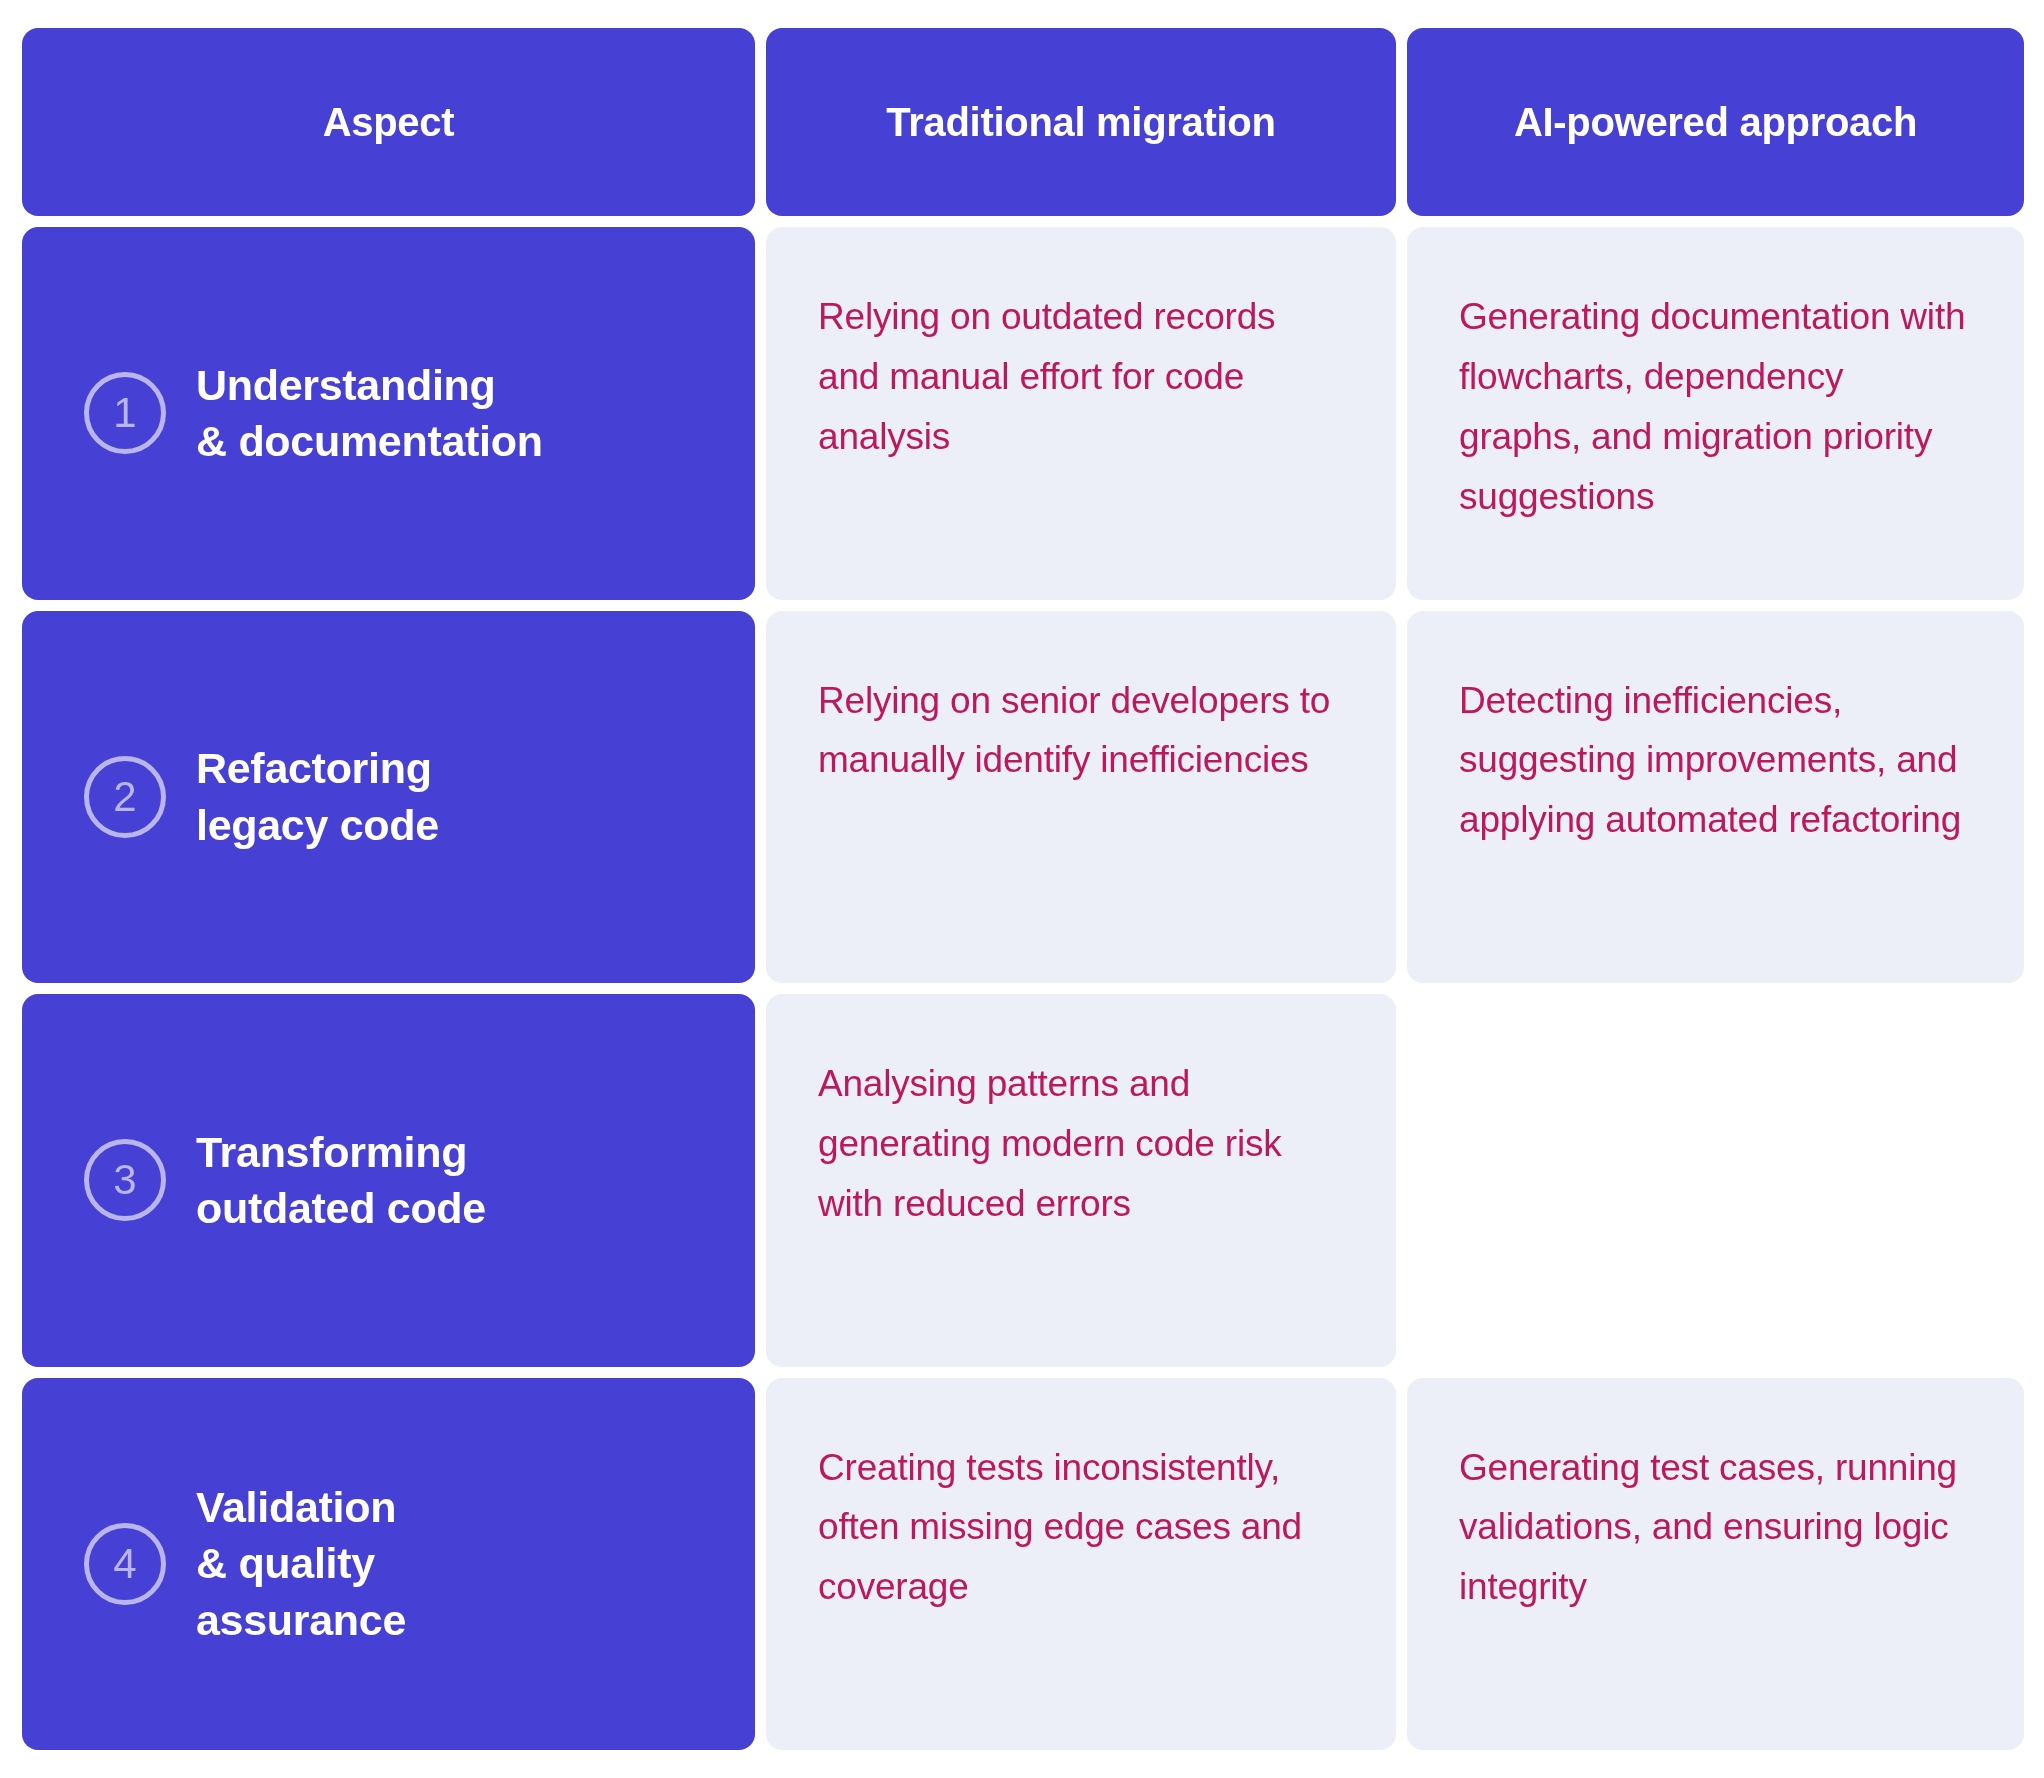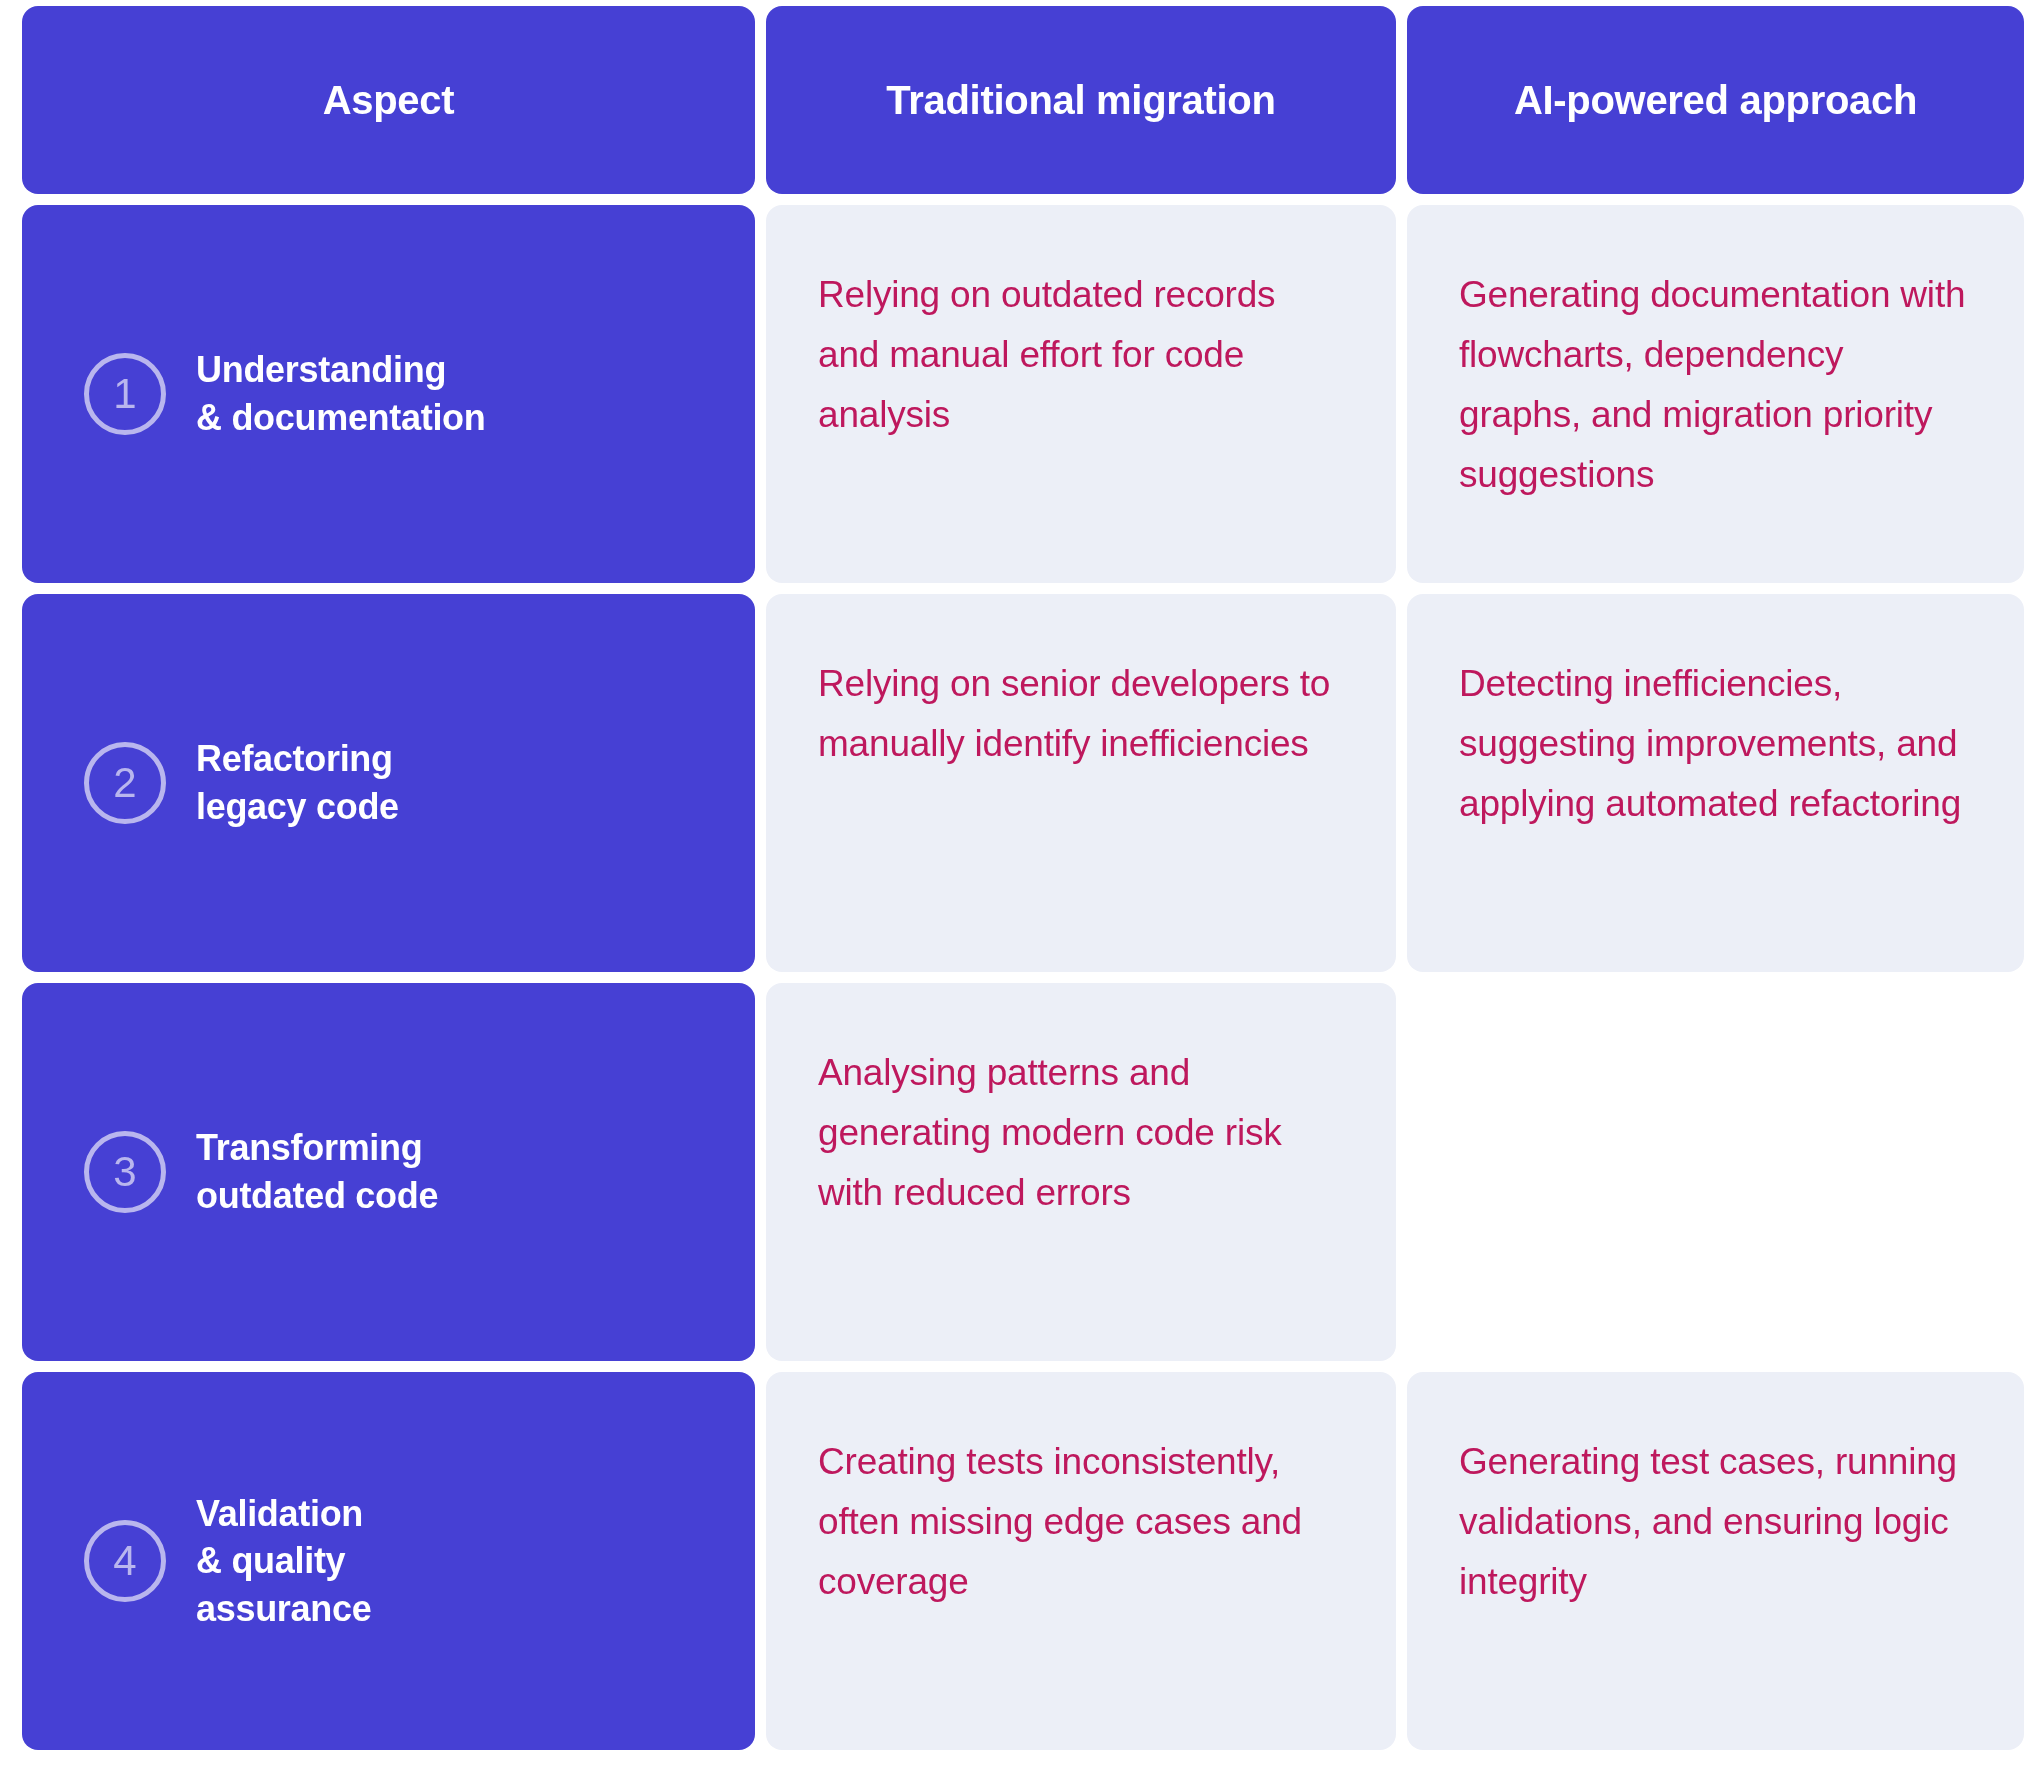--- a/index.html
+++ b/index.html
@@ -11,21 +11,21 @@
     width: 2044px;
     height: 1778px;
     font-family: "Liberation Sans", sans-serif;
     -webkit-font-smoothing: antialiased;
   }
 
   .table-wrap {
     box-sizing: border-box;
     width: 2044px;
     height: 1778px;
-    padding: 6px 20px 28px 22px;
+    padding: 28px 20px 28px 22px;
     display: flex;
     flex-direction: column;
     gap: 11px;
   }
 
   
   .header-row {
     display: grid;
     grid-template-columns: 733px 630px 1fr;
     gap: 11px;
@@ -81,21 +81,21 @@
     justify-content: center;
     color: #b9b6ee;
     font-size: 42px;
     font-weight: 500;
     line-height: 1;
     box-sizing: border-box;
   }
   .aspect-label {
     color: #ffffff;
     font-weight: 700;
-    font-size: 36px;
+    font-size: 43px;
     line-height: 1.32;
     letter-spacing: -0.3px;
     white-space: pre-line;
   }
 
   .text-cell {
     background: #eceff7;
     border-radius: 16px;
     display: flex;
     align-items: flex-start;

